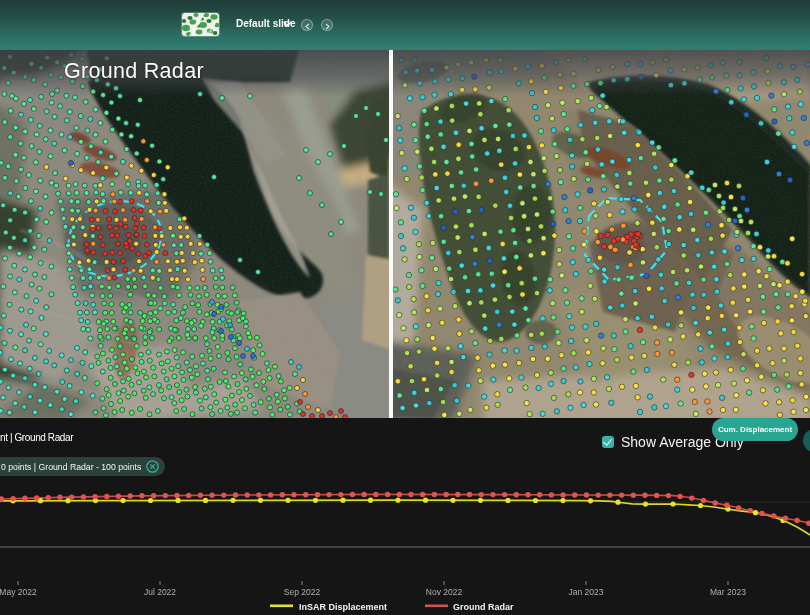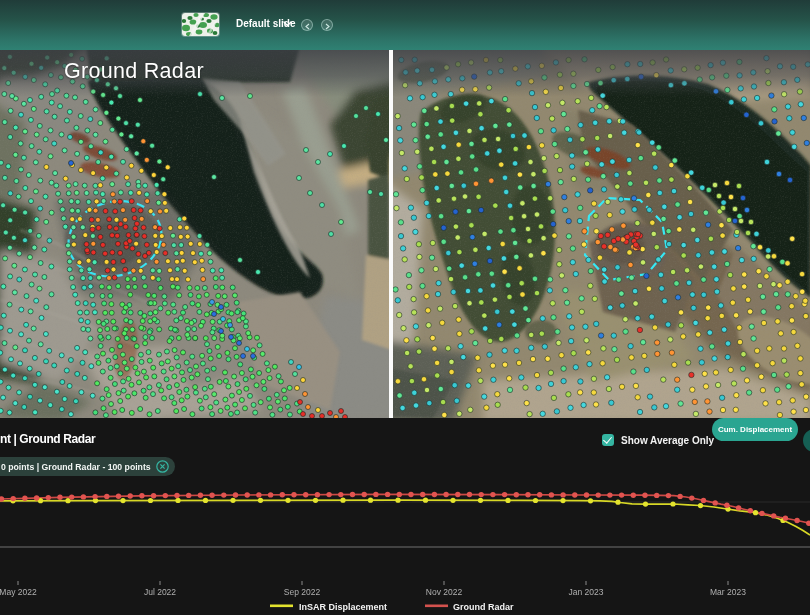--- a/index.html
+++ b/index.html
@@ -16,30 +16,30 @@
   #maps{position:absolute;left:0;top:50px;width:810px;height:368px;}
   .map{position:absolute;top:0;height:368px;overflow:hidden;}
   #lmap{left:0;width:389px;}
   #rmap{left:392.5px;width:417.5px;}
   #divider{position:absolute;left:389px;top:0;width:3.5px;height:368px;background:#fbfbfb;}
   .hdr{position:absolute;left:0;top:0;width:100%;height:47px;
      background:linear-gradient(to bottom,rgba(62,64,70,.82) 0%,rgba(72,74,80,.55) 55%,rgba(84,86,92,0) 100%);}
   .title{position:absolute;top:9px;color:#fff;font-size:21.5px;font-weight:500;letter-spacing:.3px;
      text-shadow:0 1px 2px rgba(0,0,0,.4);}
   #chart{position:absolute;left:0;top:418px;width:810px;height:197px;background:#151515;}
-  #ctitle{position:absolute;left:0px;top:14px;color:#fff;font-size:12px;font-weight:700;letter-spacing:-.4px;text-align:center;}
+  #ctitle{position:absolute;left:0px;top:14px;color:#fff;font-size:10px;font-weight:400;letter-spacing:-.4px;text-align:center;}
   #pill{position:absolute;left:0px;top:39px;height:19px;border-radius:0 10px 10px 0;
-     background:#2c413b;border:none;color:#f2f6f4;font-size:8.7px;font-weight:700;
+     background:#2c413b;border:none;color:#f2f6f4;font-size:8.7px;font-weight:400;
      padding:0 6px 0 1px;display:flex;align-items:center;gap:5px;white-space:nowrap;}
   #pill svg{flex:0 0 auto;}
   #avg{position:absolute;left:602px;top:16px;display:flex;align-items:center;gap:7px;}
   #cb{width:12px;height:12px;border-radius:3px;background:#35b5a2;position:relative;}
   #cb:after{content:"";position:absolute;left:2.5px;top:0.5px;width:4px;height:7px;
      border:solid #fff;border-width:0 1.8px 1.8px 0;transform:rotate(40deg);}
-  #avg span{color:#f2f2f2;font-size:10px;font-weight:700;letter-spacing:0;}
+  #avg span{color:#f2f2f2;font-size:14px;font-weight:400;letter-spacing:0;}
   #cumbtn{position:absolute;left:712px;top:0;width:86px;height:23px;border-radius:12px;
      background:#2aa591;color:#fff;font-size:8px;font-weight:700;white-space:nowrap;
      display:flex;align-items:center;justify-content:center;letter-spacing:0;}
   #btn2{position:absolute;left:803px;top:11px;width:40px;height:23px;border-radius:12px;background:#155f54;}
 </style></head>
 <body>
 <div id="page">
   <div id="topbar">
     <div id="thumb">
       <svg width="37" height="23" viewBox="0 0 37 23">

